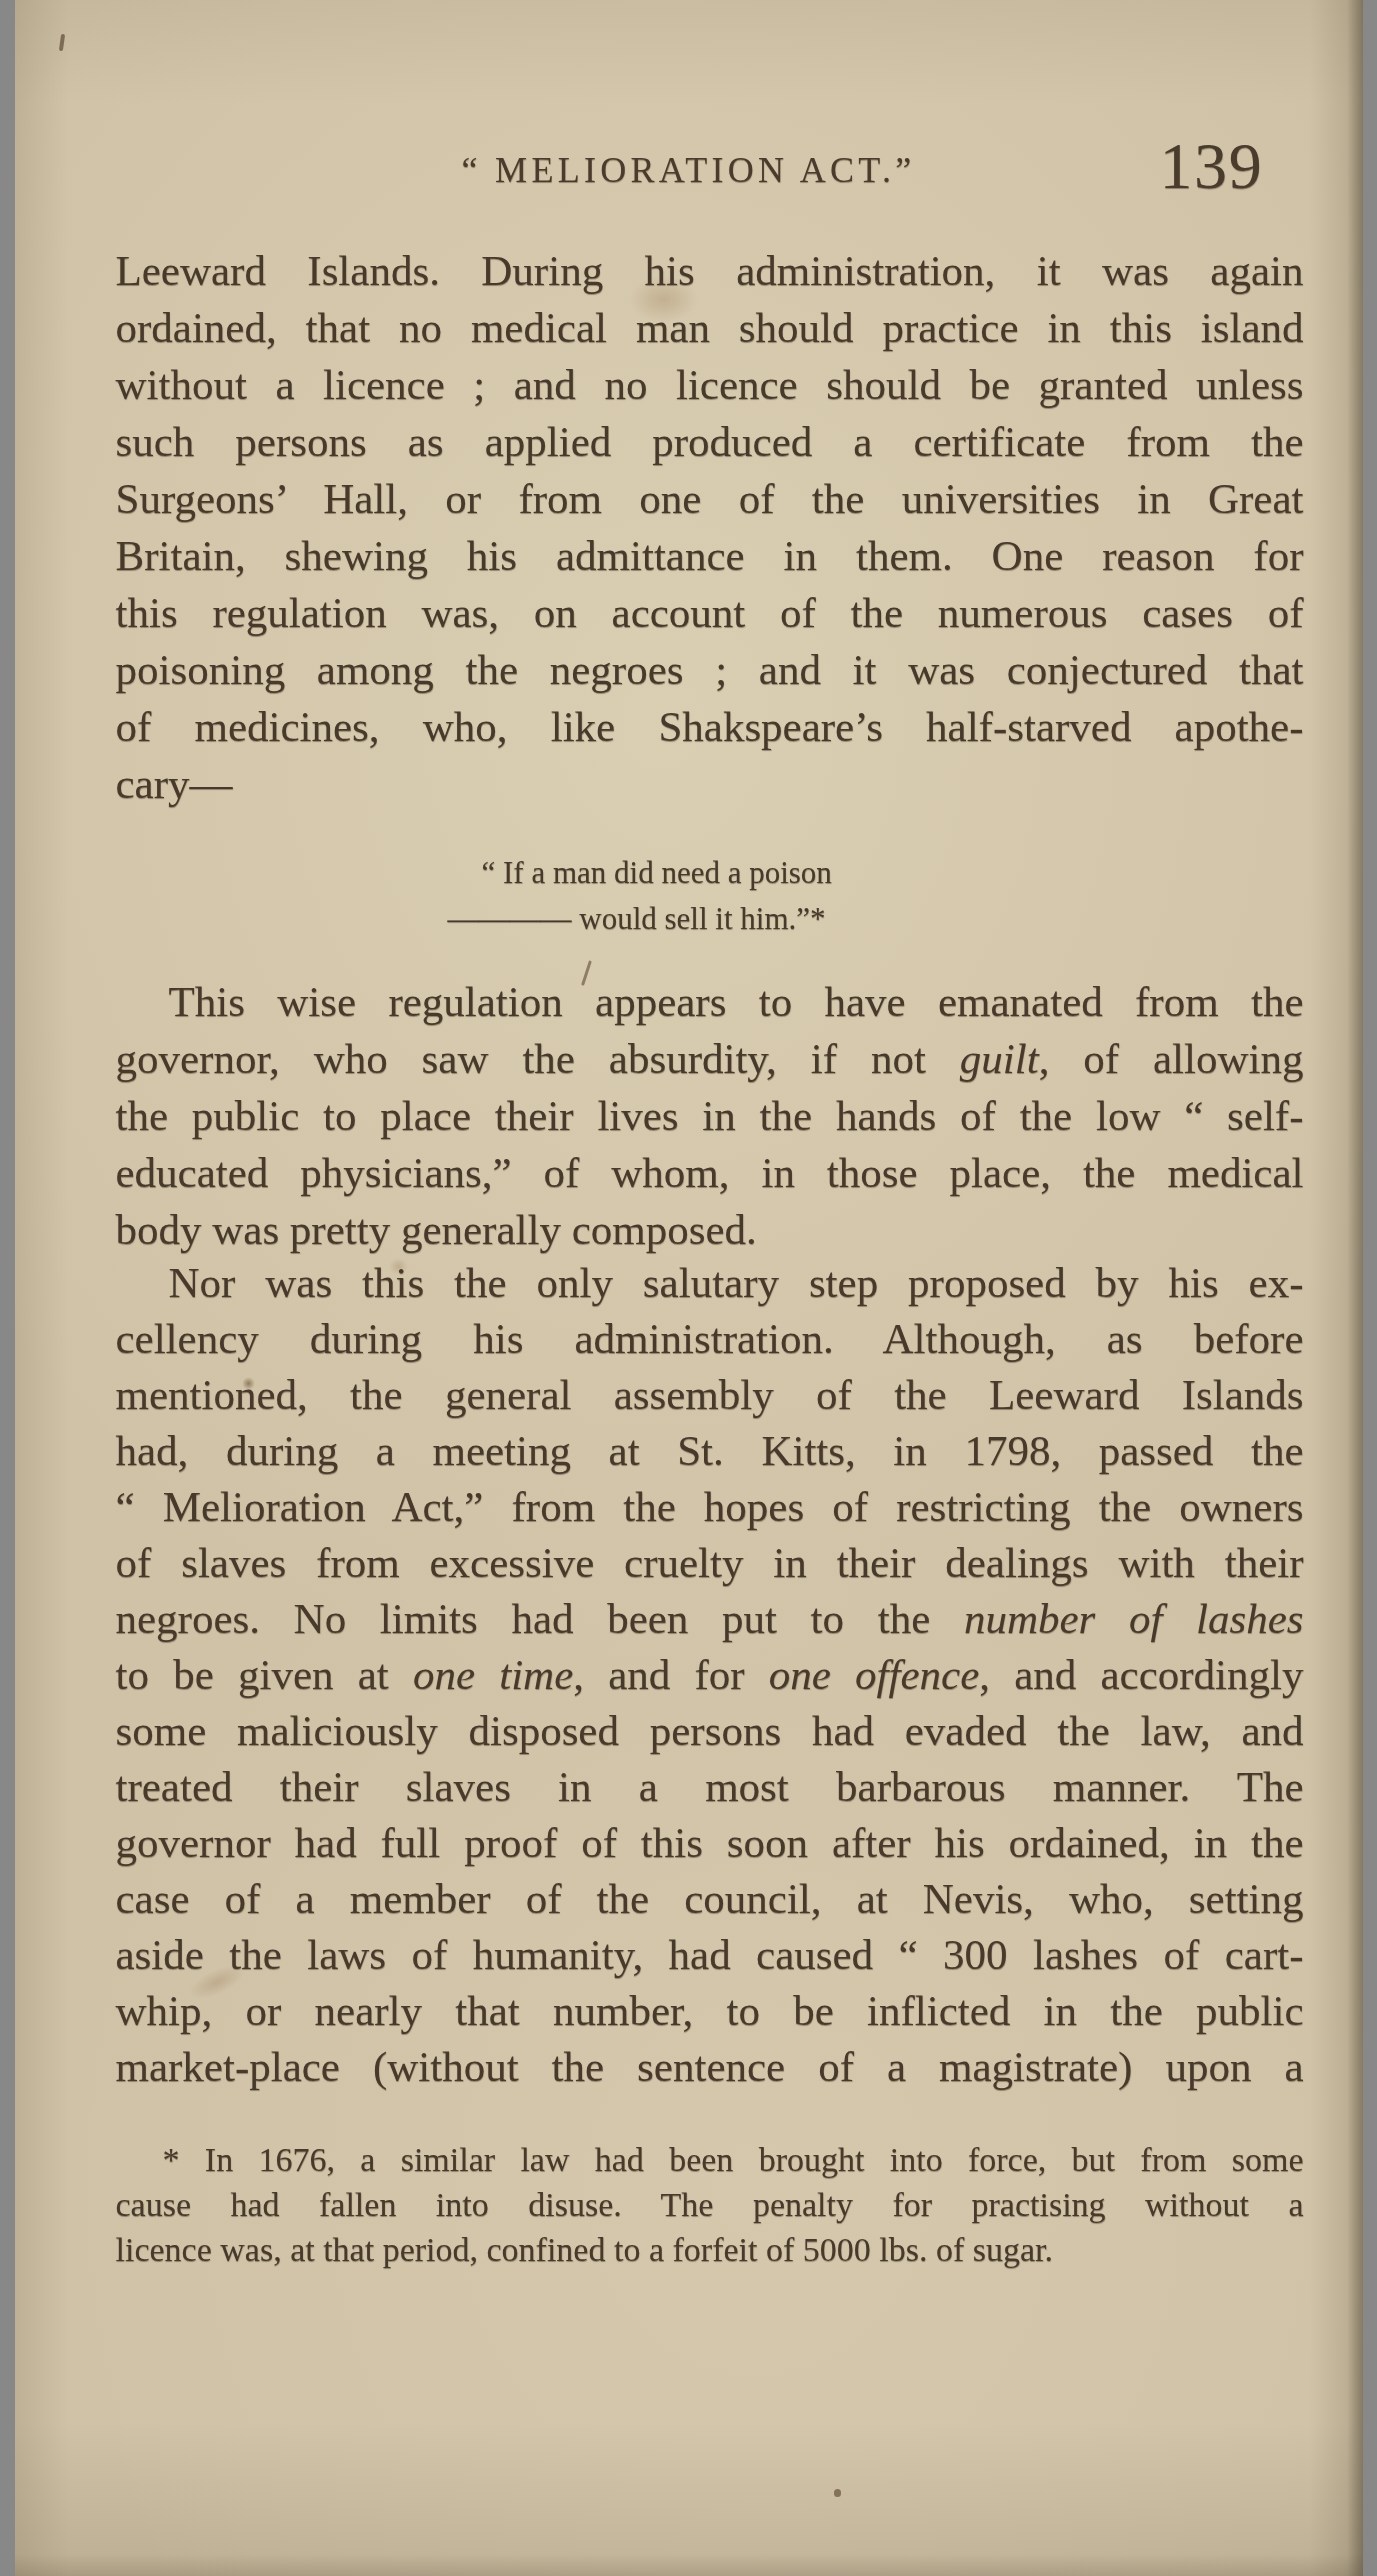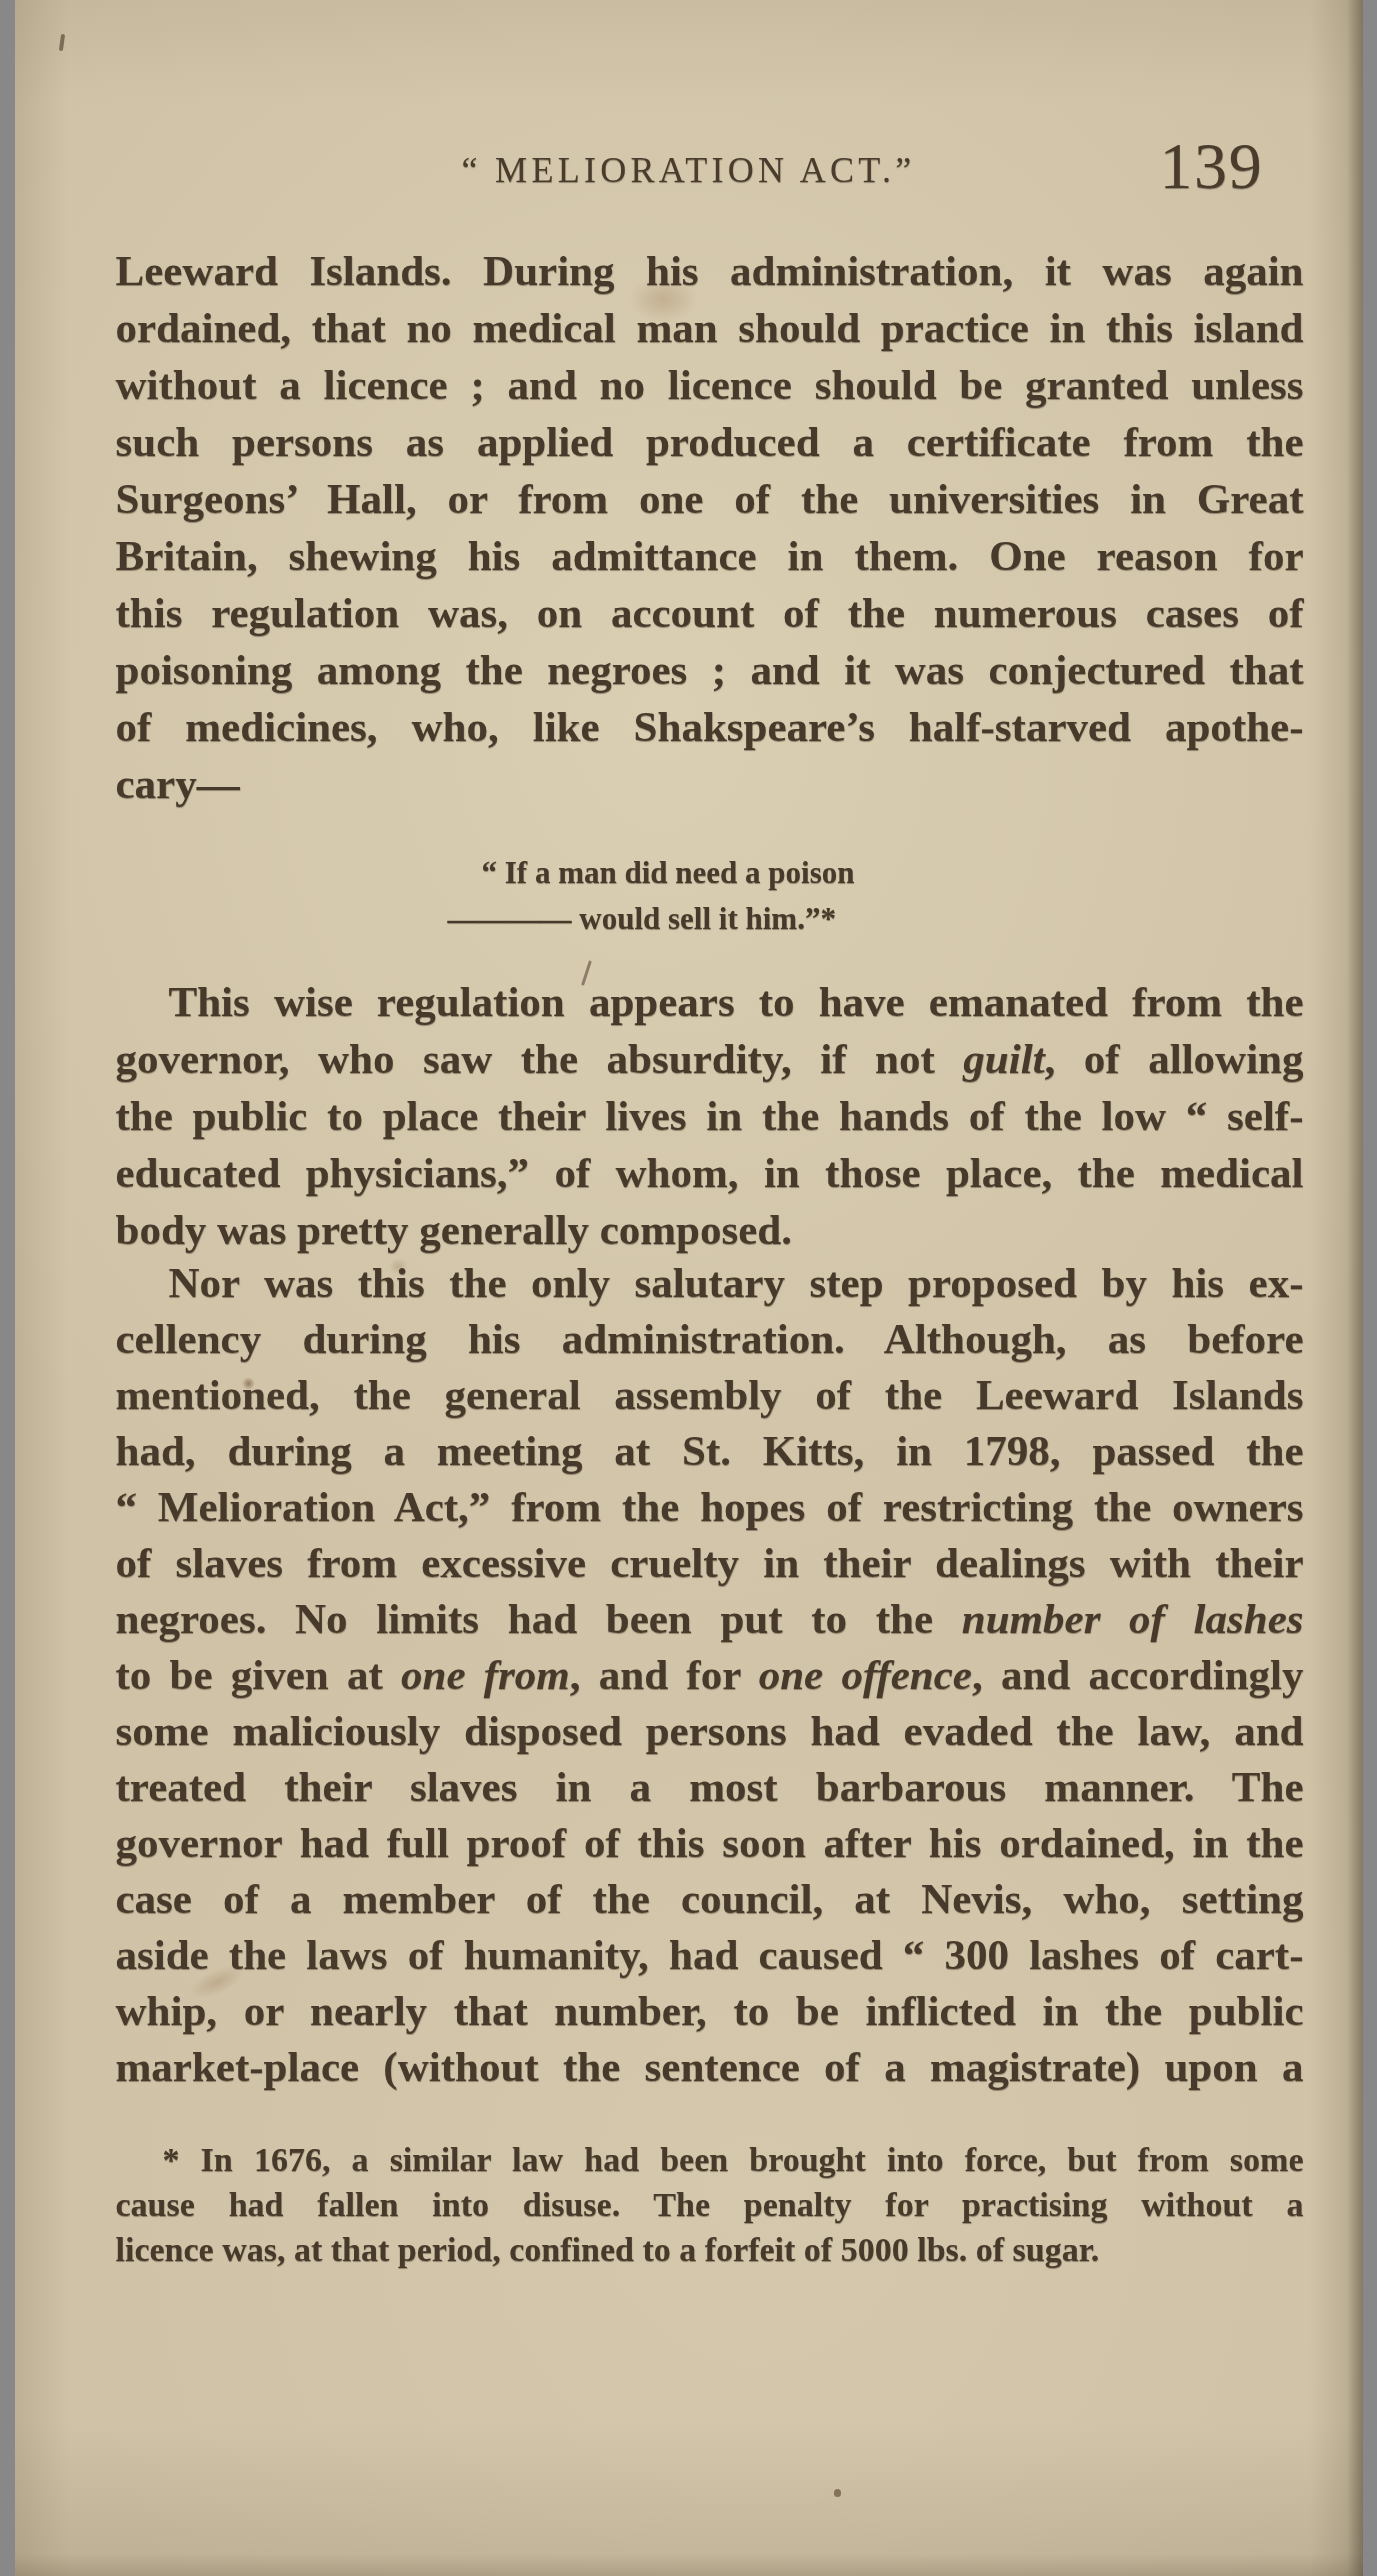--- a/index.html
+++ b/index.html
@@ -33,21 +33,21 @@
     letter-spacing:1.7px;
     color:#4a3c2c;
   }
   
   .para{position:absolute;left:101px;width:1188px;font-size:43px;line-height:57px;}
   .para-0{top:242px;}
   .para-1{top:850px;left:433px;width:876px;line-height:46px;}
   .para-2{top:973px;}
   .para-3{top:1255px;line-height:56px;}
   .footnote{position:absolute;left:101px;width:1188px;top:2137px;font-size:34px;line-height:45px;}
-  .line{text-align:justify;text-align-last:justify;font-weight:bold;}
+  .line{text-align:justify;text-align-last:justify;}
   .line.last{text-align-last:left;}
   .line.first-indent{padding-left:53px;}
   .footnote .line.first-indent{padding-left:47px;}
   .quote .line{font-size:31px;text-align:left;text-align-last:auto;}
   .quote .line.qfirst{padding-left:34px;}
   i{font-style:italic;}
   
   .edge-right{position:absolute;top:0;right:0;width:15.5px;height:100%;
     background:linear-gradient(to right, rgba(70,60,44,0) 0%, rgba(70,60,44,0.42) 100%);}
   .edge-bottom{position:absolute;bottom:0;left:0;width:100%;height:22px;
@@ -109,21 +109,21 @@
         <div class="line last">body was pretty generally composed.</div>
       </div>
       <div class="para para-3">
         <div class="line first-indent">Nor was this the only salutary step proposed by his ex-</div>
         <div class="line">cellency during his administration.  Although, as before</div>
         <div class="line">mentioned, the general assembly of the Leeward Islands</div>
         <div class="line">had, during a meeting at St. Kitts, in 1798, passed the</div>
         <div class="line">“ Melioration Act,” from the hopes of restricting the owners</div>
         <div class="line">of slaves from excessive cruelty in their dealings with their</div>
         <div class="line">negroes.  No limits had been put to the <i>number of lashes</i></div>
-        <div class="line">to be given at <i>one from</i>, and for <i>one offence</i>, and accordingly</div>
+        <div class="line">to be given at <i>one time</i>, and for <i>one offence</i>, and accordingly</div>
         <div class="line">some maliciously disposed persons had evaded the law, and</div>
         <div class="line">treated their slaves in a most barbarous manner.  The</div>
         <div class="line">governor had full proof of this soon after his ordained, in the</div>
         <div class="line">case of a member of the council, at Nevis, who, setting</div>
         <div class="line">aside the laws of humanity, had caused “ 300 lashes of cart-</div>
         <div class="line">whip, or nearly that number, to be inflicted in the public</div>
         <div class="line">market-place (without the sentence of a magistrate) upon a</div>
       </div>
     </div>
 

